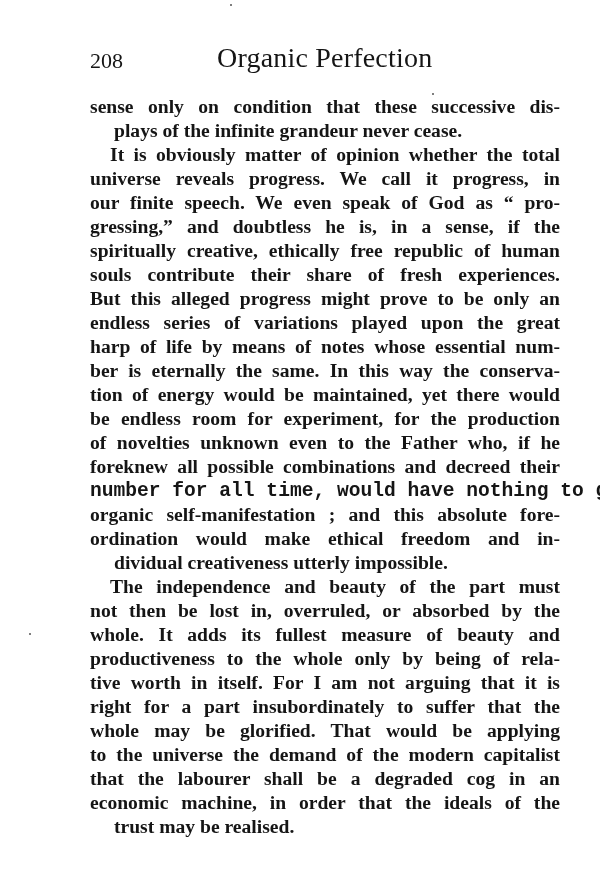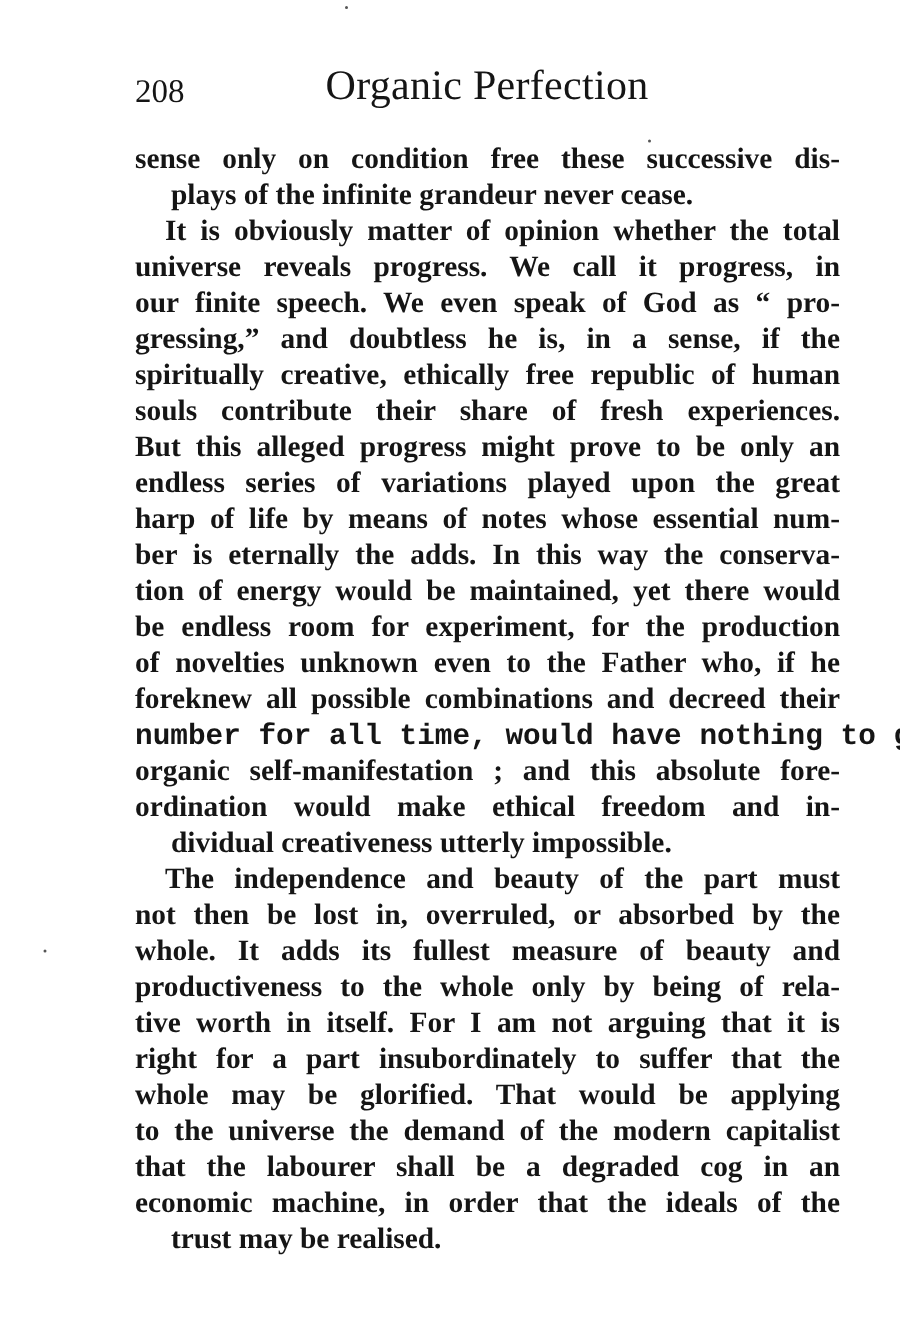--- a/index.html
+++ b/index.html
@@ -32,34 +32,34 @@
 </head>
 <body>
 
 <div class="header">
   <span class="page-num">208</span>
   <span class="running-title">Organic Perfection</span>
 </div>
 
 <div class="body-text" id="body-text">
     <div>
-      <span class="line" style="display: block;">sense only on condition free these successive dis-</span>
+      <span class="line" style="display: block;">sense only on condition that these successive dis-</span>
       <span class="line last" style="display: block;">plays of the infinite grandeur never cease.</span>
     </div>
     <div>
       <span class="line indent" style="display: block;">It is obviously matter of opinion whether the total</span>
       <span class="line" style="display: block;">universe reveals progress.  We call it progress, in</span>
       <span class="line" style="display: block;">our finite speech.  We even speak of God as “ pro-</span>
       <span class="line" style="display: block;">gressing,” and doubtless he is, in a sense, if the</span>
       <span class="line" style="display: block;">spiritually creative, ethically free republic of human</span>
       <span class="line" style="display: block;">souls contribute their share of fresh experiences.</span>
       <span class="line" style="display: block;">But this alleged progress might prove to be only an</span>
       <span class="line" style="display: block;">endless series of variations played upon the great</span>
       <span class="line" style="display: block;">harp of life by means of notes whose essential num-</span>
-      <span class="line" style="display: block;">ber is eternally the adds.  In this way the conserva-</span>
+      <span class="line" style="display: block;">ber is eternally the same.  In this way the conserva-</span>
       <span class="line" style="display: block;">tion of energy would be maintained, yet there would</span>
       <span class="line" style="display: block;">be endless room for experiment, for the production</span>
       <span class="line" style="display: block;">of novelties unknown even to the Father who, if he</span>
       <span class="line" style="display: block;">foreknew all possible combinations and decreed their</span>
       <span class="line" style="display: block; font-family: Liberation Mono, monospace;">number for all time, would have nothing to gain from</span>
       <span class="line" style="display: block;">organic self-manifestation ; and this absolute fore-</span>
       <span class="line" style="display: block;">ordination would make ethical freedom and in-</span>
       <span class="line last" style="display: block;">dividual creativeness utterly impossible.</span>
     </div>
     <div>

